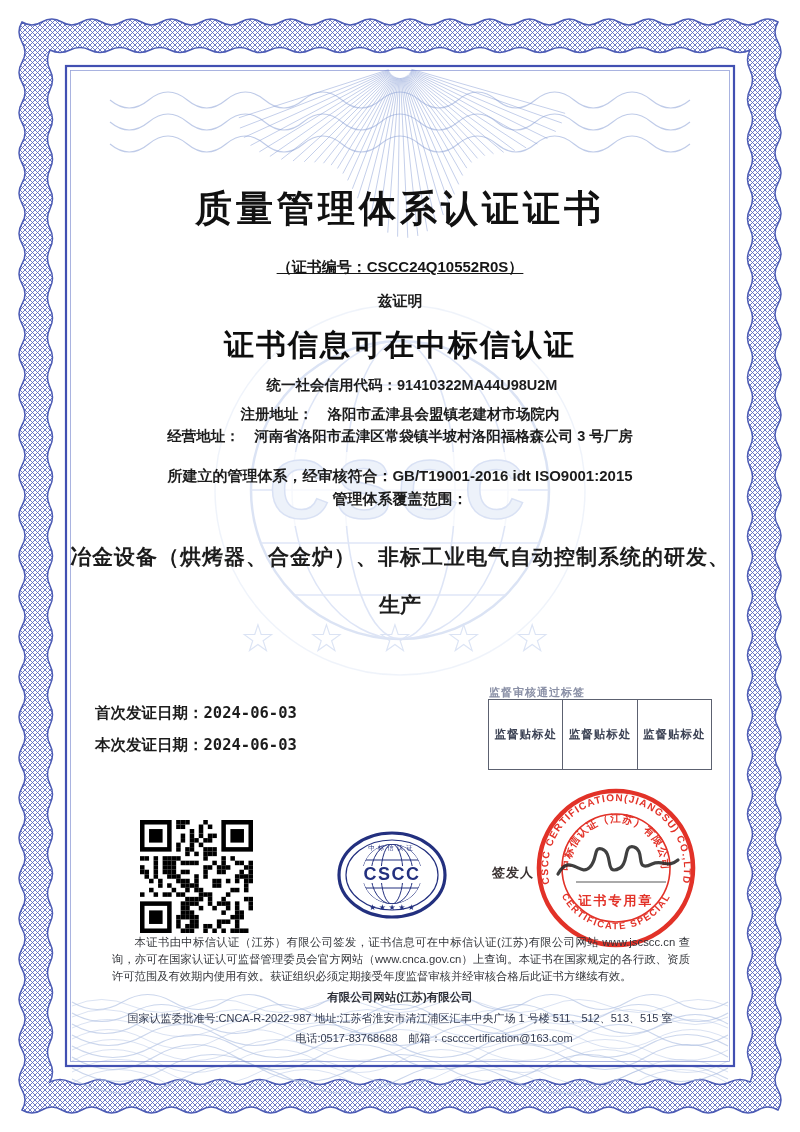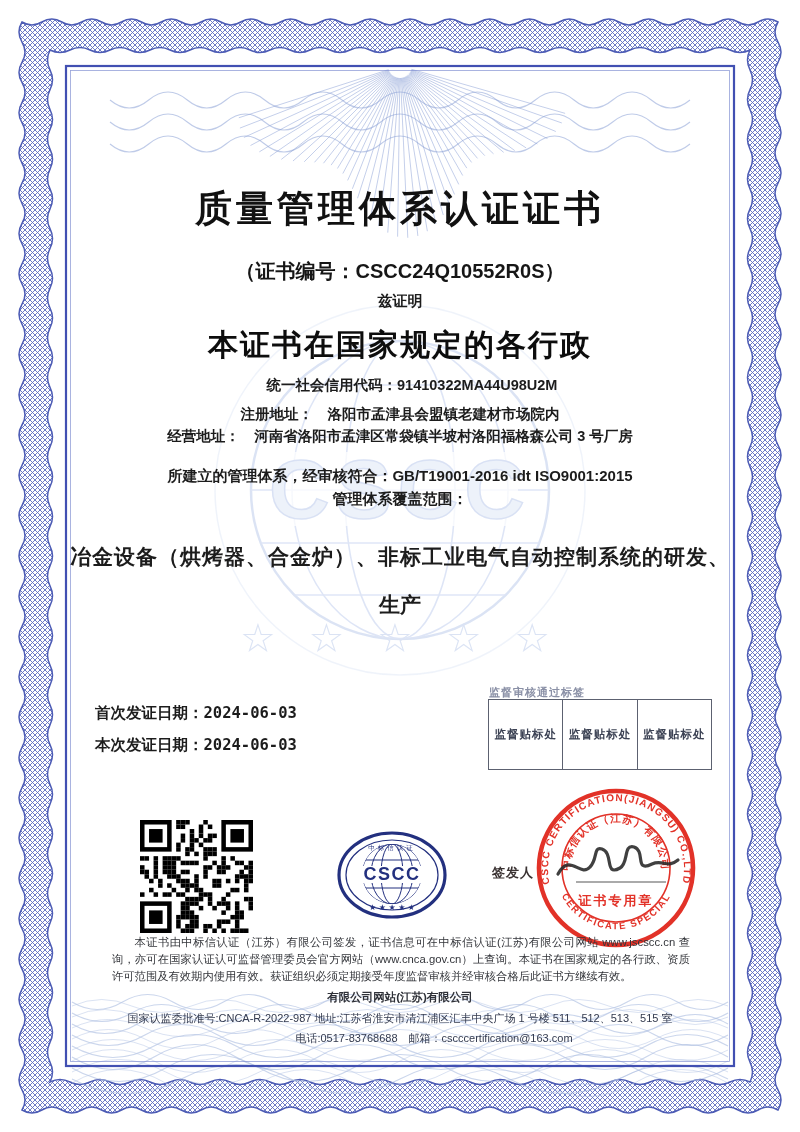--- a/index.html
+++ b/index.html
@@ -5,21 +5,21 @@
   html,body{margin:0;padding:0;background:#e8e8e8;}
   .page{
     position:relative;width:800px;height:1132px;margin:0 auto;background:#fff;
     font-family:"Liberation Sans","DejaVu Sans",sans-serif;color:#1c1c1c;overflow:hidden;
   }
   .abs{position:absolute;}
   .ctr{left:0;width:100%;text-align:center;}
   .deco{position:absolute;left:0;top:0;width:800px;height:1132px;pointer-events:none;}
   .title{top:184px;font-size:37px;font-weight:900;letter-spacing:4px;
          font-family:Liberation Sans, sans-serif;color:#111;}
-  .certno{top:258px;font-size:20px;font-weight:600;color:#161616;}
+  .certno{top:258px;font-size:15px;font-weight:600;color:#161616;text-decoration:underline;}
   .certify{top:292px;font-size:15px;font-weight:600;}
   .company{top:325px;font-size:30px;font-weight:800;letter-spacing:2px;color:#0d0d0d;}
   .credit{top:376px;font-size:14.5px;font-weight:600;padding-left:12px;}
   .addr1{top:405px;font-size:14.5px;font-weight:600;}
   .addr2{top:427px;font-size:14.5px;font-weight:600;}
   .standard{top:467px;font-size:15px;font-weight:600;}
   .scopeLabel{top:490px;font-size:15px;font-weight:600;}
   .scope1{top:543px;font-size:21px;font-weight:800;letter-spacing:1px;}
   .scope2{top:591px;font-size:21px;font-weight:800;}
   .dates{left:95px;top:697px;font-size:15.5px;font-weight:700;line-height:31px;white-space:nowrap;}
@@ -145,21 +145,21 @@
         <path d="M 72 1083 Q 118.9 1056.0 165.7 1083.0 Q 212.6 1110.0 259.4 1083.0 Q 306.3 1056.0 353.1 1083.0 Q 400.0 1110.0 446.9 1083.0 Q 493.7 1056.0 540.6 1083.0 Q 587.4 1110.0 634.3 1083.0 Q 681.1 1056.0 728.0 1083.0" fill="none" stroke="#b6c5e6" stroke-width="1" opacity="0.5"></path>
       </g>
 
     <rect x="66" y="66" width="668" height="1000" fill="none" stroke="#4250b2" stroke-width="2.2"></rect>
     <rect x="70.5" y="70.5" width="659" height="991" fill="none" stroke="#7a89cf" stroke-width="0.8" opacity="0.8"></rect>
   </svg>
 
   <div class="abs ctr title">质量管理体系认证证书</div>
   <div class="abs ctr certno">（证书编号：CSCC24Q10552R0S）</div>
   <div class="abs ctr certify">兹证明</div>
-  <div class="abs ctr company">本证书在国家规定的各行政</div>
+  <div class="abs ctr company">证书信息可在中标信认证</div>
   <div class="abs ctr credit">统一社会信用代码：91410322MA44U98U2M</div>
   <div class="abs ctr addr1">
     <span>注册地址：</span>　<span>洛阳市孟津县会盟镇老建材市场院内</span>
   </div>
   <div class="abs ctr addr2">
     <span>经营地址：</span>　<span>河南省洛阳市孟津区常袋镇半坡村洛阳福格森公司 3 号厂房</span>
   </div>
   <div class="abs ctr standard">所建立的管理体系，经审核符合：GB/T19001-2016 idt ISO9001:2015</div>
   <div class="abs ctr scopeLabel">管理体系覆盖范围：</div>
   <div class="abs ctr scope1">冶金设备（烘烤器、合金炉）、非标工业电气自动控制系统的研发、</div>

